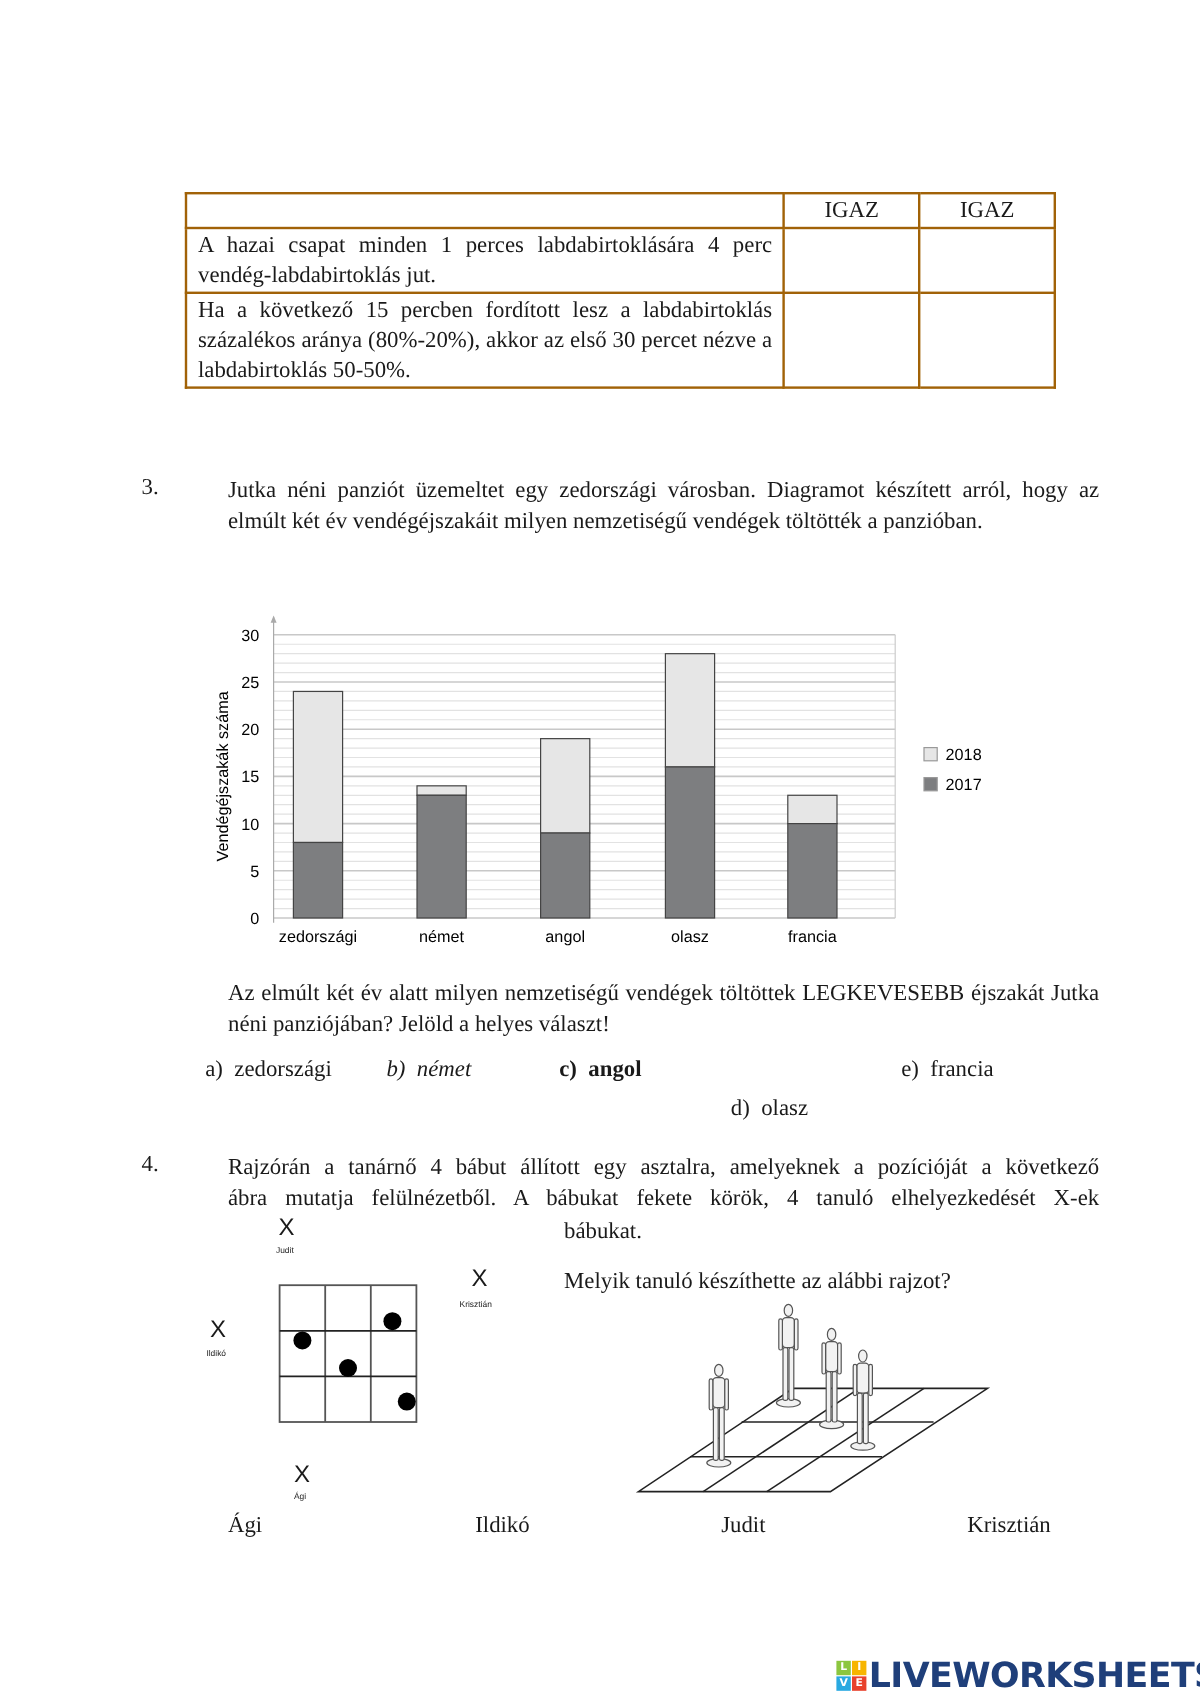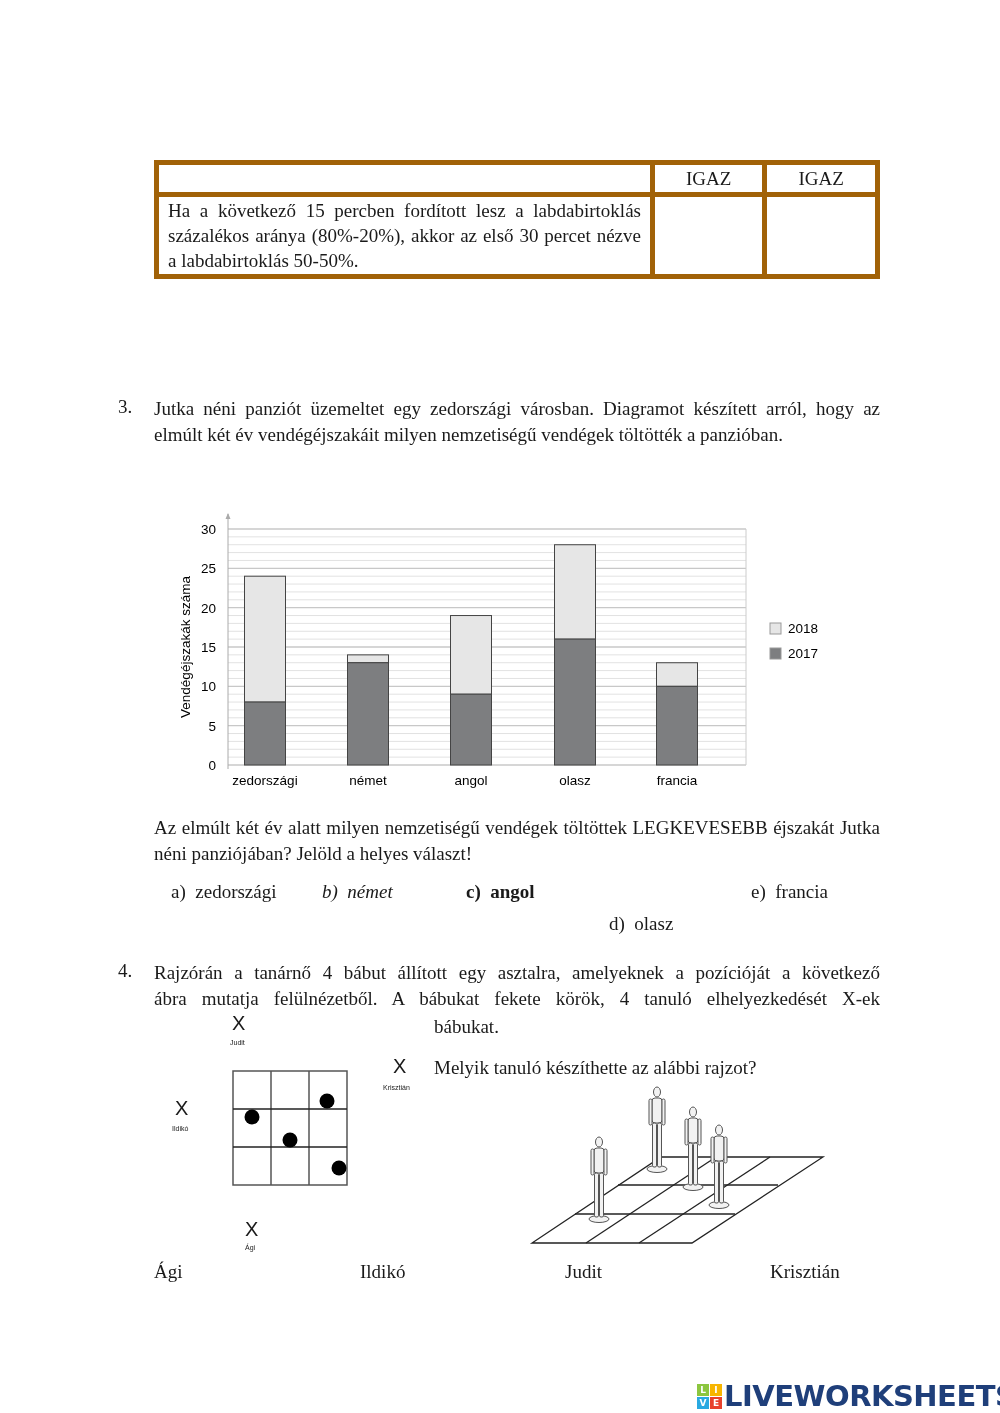--- a/index.html
+++ b/index.html
@@ -1,41 +1,46 @@
 <!DOCTYPE html>
 <html><head>
 <meta charset="utf-8">
 <style>
   * { box-sizing: border-box; margin: 0; padding: 0; }
   body { width: 1000px; height: 1413px; background: #ffffff; position: relative; overflow: hidden;
          font-family: "Liberation Serif", serif; color: #1a1a1a; }
   .abs { position: absolute; }
   
   table.tf { position: absolute; left: 154px; top: 160px; width: 726px; border-collapse: collapse; font-size: 19px; line-height: 25px; }
-  table.tf td { border: 5px solid #a16207; vertical-align: top; padding: 1px 9px 1px 9px; }
+  table.tf td { border: 2px solid #a16207; vertical-align: top; padding: 1px 9px 1px 9px; }
   table.tf td.stmt { width: 500px; text-align: justify; }
   table.tf td.col { width: 113px; text-align: center; }
   table.tf tr.hdr td { height: 26px; }
   
   .qnum { font-size: 19px; }
-  .qtext { font-size: 19px; line-height: 26px; text-align: justify; }
+  .qtext { font-size: 19px; line-height: 26px; text-align: justify; margin-left: 36px; }
   
   .chart-label { font-family: "Liberation Sans", sans-serif; font-size: 13.5px; color: #333; }
   .options span { position: absolute; font-size: 19px; }
   .lw-logo { font-family: "DejaVu Sans", sans-serif; font-weight: bold; font-size: 29px; color: #1f3f7a; letter-spacing: -0.5px; }
 </style>
 </head>
 <body>
 
 <table class="tf">
   <tbody>
       <tr class="hdr">
     <td class="stmt"></td>
     <td class="col">IGAZ</td>
     <td class="col">IGAZ</td>
+  </tr>
+  <tr>
+    <td class="stmt">A hazai csapat minden 1 perces labdabirtoklására 4 perc vendég-labdabirtoklás jut.</td>
+    <td class="col"></td>
+    <td class="col"></td>
   </tr>
   <tr>
     <td class="stmt">Ha a következő 15 percben fordított lesz a labdabirtoklás százalékos aránya (80%-20%), akkor az első 30 percet nézve a labdabirtoklás 50-50%.</td>
     <td class="col"></td>
     <td class="col"></td>
   </tr>
 </tbody>
   </table>
 
 <div class="abs qnum" style="left:118px; top:396px;">3.</div>

